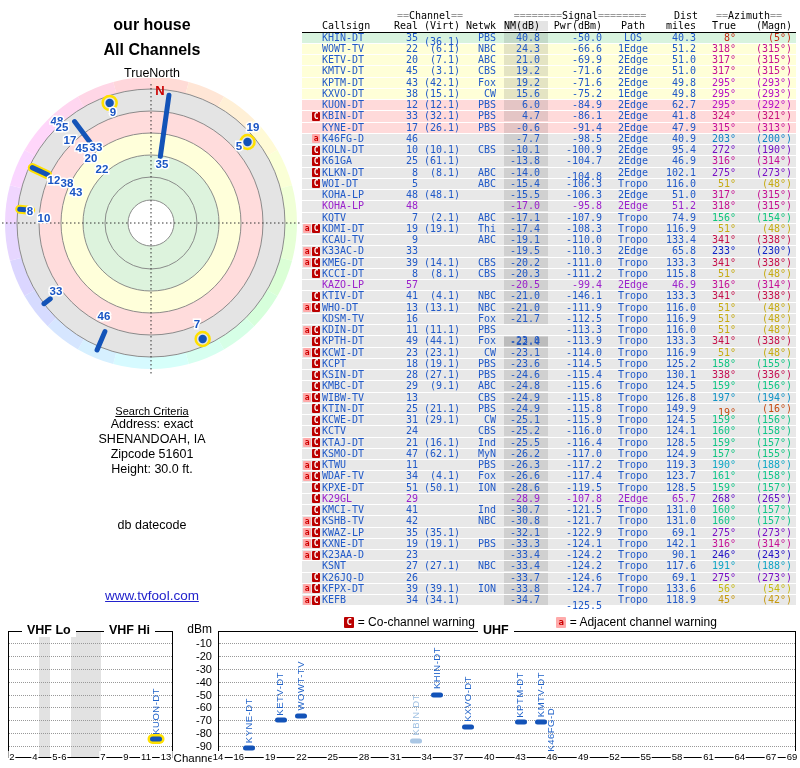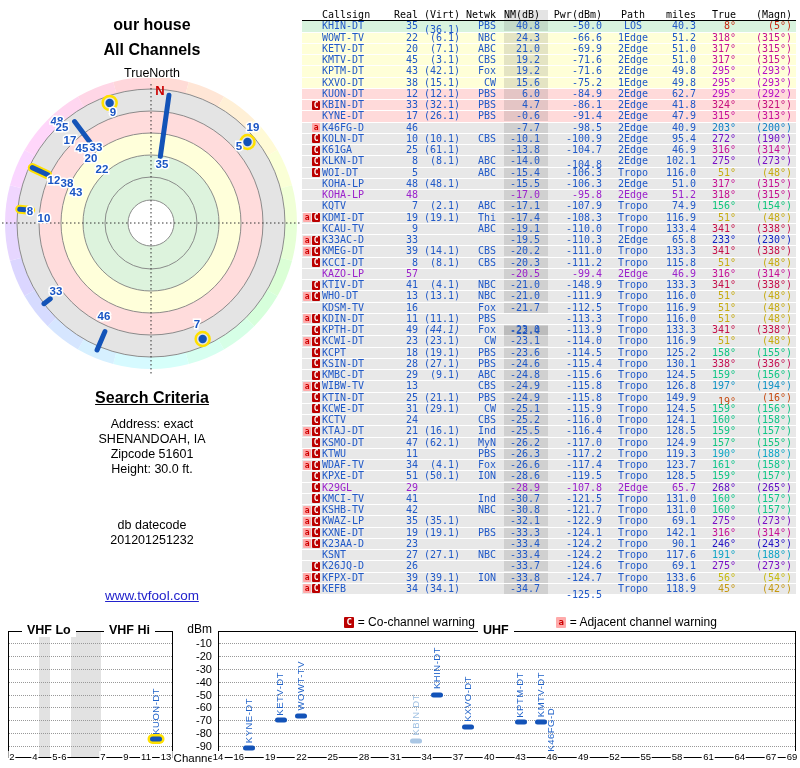--- a/index.html
+++ b/index.html
@@ -4,21 +4,21 @@
 <style>
   html,body{margin:0;padding:0;background:#fff;}
   #canvas{position:relative;width:800px;height:768px;background:#fff;overflow:hidden;
           font-family:"Liberation Sans",sans-serif;}
   
   .ltxt{position:absolute;left:0;width:304px;text-align:center;}
   .title1{top:16px;font-size:16px;font-weight:bold;}
   .title2{top:41px;font-size:16px;font-weight:bold;}
   .truenorth{top:66px;font-size:12.5px;color:#000;}
   #radar{position:absolute;left:0;top:78px;}
-  .search-title{top:389px;font-size:16px;font-weight:bold;text-decoration:underline;}
+  .search-title{top:405px;font-size:11px;font-weight:normal;text-decoration:underline;}
   .sline{font-size:12.5px;color:#000;}
   .s1{top:417px;} .s2{top:432px;} .s3{top:447px;} .s4{top:462px;}
   .s5{top:518px;} .s6{top:533px;}
   .sitelink{top:588px;font-size:13.5px;}
   .sitelink a{color:#2222cc;text-decoration:underline;cursor:pointer;}
   
   #tbl{position:absolute;left:302px;top:10px;width:494px;
        font-family:"DejaVu Sans Mono","Liberation Mono",monospace;font-size:10px;color:#000;}
   .t-row,.h-row{display:flex;align-items:center;height:11.25px;line-height:10px;
        box-sizing:border-box;border-bottom:1px solid #fff;}
@@ -156,26 +156,34 @@
       <text x="197" y="250" text-anchor="middle" fill="#1a55c4" stroke="#ffffff" stroke-width="3" paint-order="stroke" font-size="11.5" font-weight="bold" font-family="&quot;Liberation Sans&quot;,sans-serif">7</text>
       <text x="160" y="17" fill="#cc0000" font-size="13" font-weight="bold" text-anchor="middle" font-family="&quot;Liberation Sans&quot;,sans-serif">N</text>
     </svg>
 
   <div class="ltxt search-title">Search Criteria</div>
   <div class="ltxt sline s1">Address: exact</div>
   <div class="ltxt sline s2">SHENANDOAH, IA</div>
   <div class="ltxt sline s3">Zipcode 51601</div>
   <div class="ltxt sline s4">Height: 30.0 ft.</div>
   <div class="ltxt sline s5">db datecode</div>
-  <div class="ltxt sline s6">201201251232</div>
   <div class="ltxt sitelink">
     <a>www.tvfool.com</a>
   </div>
 
   <div id="tbl">
+    <div class="h-row">
+      <span class="cell c-warn"></span>
+        <span class="cell c-call"></span>
+      <span class="cell g-ch"><i>==</i><b>Channel</b><i>==</i></span>
+      <span class="cell c-net"></span>
+      <span class="cell g-sig"><i>========</i><b>Signal</b><i>========</i></span>
+      <span class="cell g-dist"><b>Dist</b></span>
+      <span class="cell g-az"><i>==</i><b>Azimuth</b><i>==</i></span>
+    </div>
     <div class="h-row h2-row">
       <span class="cell c-warn"></span>
       <span class="cell c-call">Callsign</span>
       <span class="cell c-real">Real</span>
       <span class="cell c-virt">(Virt)</span>
       <span class="cell c-net">Netwk</span>
       <span class="cell c-nm">NM(dB)</span>
       <span class="cell c-pwr">Pwr(dBm)</span>
       <span class="cell c-path">Path</span>
       <span class="cell c-miles">miles</span>
@@ -507,21 +515,21 @@
         </div>
         <div class="t-row" style="background: rgb(232, 232, 232);">
           <span class="cell c-warn">
             <span class="wc">C</span>
           </span>
           <span class="cell c-call" style="color: rgb(32, 89, 200);">KTIV-DT</span>
           <span class="cell c-real" style="color: rgb(32, 89, 200);">41</span>
           <span class="cell c-virt" style="color: rgb(32, 89, 200);">(4.1)</span>
           <span class="cell c-net" style="color: rgb(32, 89, 200);">NBC</span>
           <span class="cell c-nm" style="color: rgb(32, 89, 200);">-21.0</span>
-          <span class="cell c-pwr" style="color: rgb(32, 89, 200);">-148.9</span>
+          <span class="cell c-pwr" style="color: rgb(32, 89, 200);">-146.1</span>
           <span class="cell c-path" style="color: rgb(32, 89, 200);">Tropo</span>
           <span class="cell c-miles" style="color: rgb(32, 89, 200);">133.3</span>
           <span class="cell c-true" style="color: rgb(198, 16, 74);">341°</span>
           <span class="cell c-magn" style="color: rgb(198, 16, 74);">(338°)</span>
         </div>
         <div class="t-row" style="background: rgb(232, 232, 232);">
           <span class="cell c-warn">
             <span class="wa">a</span>
             <span class="wc">C</span>
           </span>
@@ -564,21 +572,21 @@
           <span class="cell c-miles" style="color: rgb(32, 89, 200);">116.0</span>
           <span class="cell c-true" style="color: rgb(198, 171, 16);">51°</span>
           <span class="cell c-magn" style="color: rgb(198, 171, 16);">(48°)</span>
         </div>
         <div class="t-row" style="background: rgb(232, 232, 232);">
           <span class="cell c-warn">
             <span class="wc">C</span>
           </span>
           <span class="cell c-call" style="color: rgb(32, 89, 200);">KPTH-DT</span>
           <span class="cell c-real" style="color: rgb(32, 89, 200);">49</span>
-          <span class="cell c-virt" style="color: rgb(32, 89, 200); font-style: italic;">(44.1)</span>
+          <span class="cell c-virt" style="color: rgb(32, 89, 200);">(44.1)</span>
           <span class="cell c-net" style="color: rgb(32, 89, 200);">Fox</span>
           <span class="cell c-nm" style="color: rgb(32, 89, 200);">-23.0</span>
           <span class="cell c-pwr" style="color: rgb(32, 89, 200);">-113.9</span>
           <span class="cell c-path" style="color: rgb(32, 89, 200);">Tropo</span>
           <span class="cell c-miles" style="color: rgb(32, 89, 200);">133.3</span>
           <span class="cell c-true" style="color: rgb(198, 16, 74);">341°</span>
           <span class="cell c-magn" style="color: rgb(198, 16, 74);">(338°)</span>
         </div>
         <div class="t-row" style="background: rgb(232, 232, 232);">
           <span class="cell c-warn">

